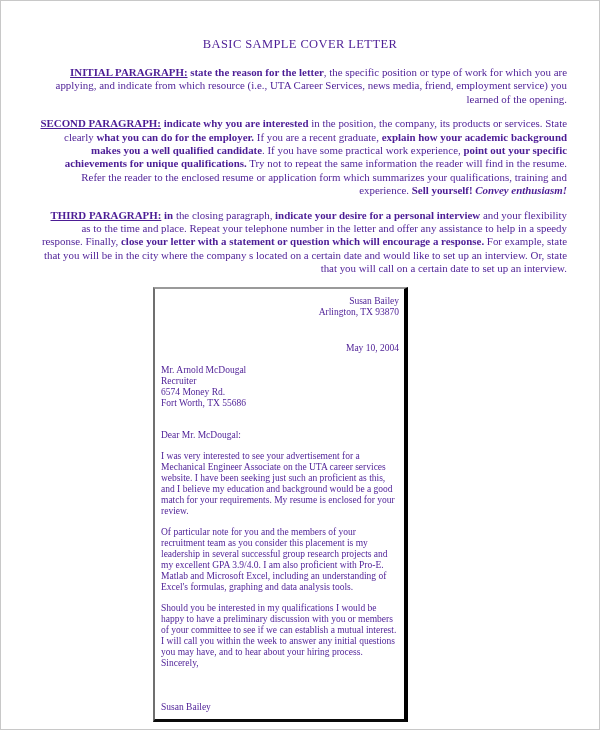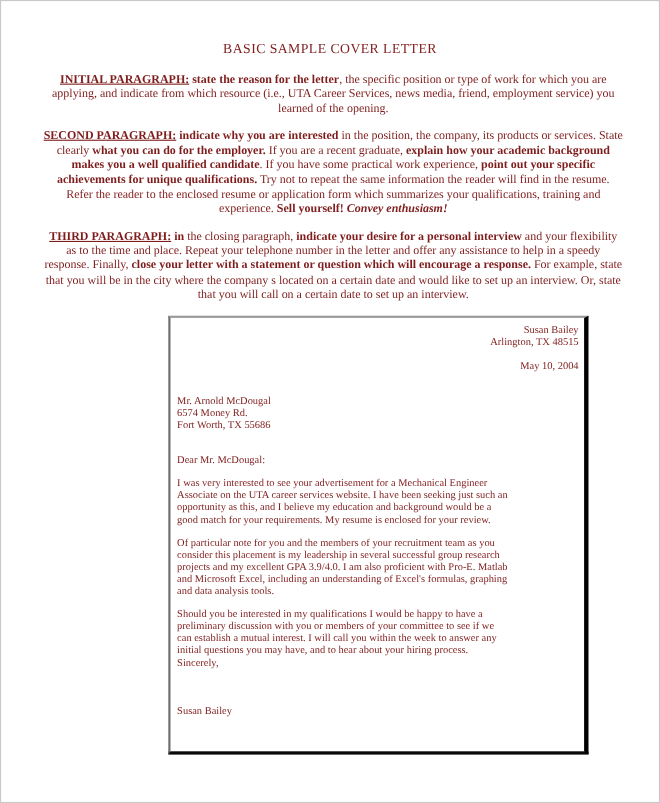--- a/index.html
+++ b/index.html
@@ -2,55 +2,55 @@
 <html><head>
 <meta charset="utf-8">
 <style>
   * { margin: 0; padding: 0; box-sizing: border-box; }
   html, body { background: #ffffff; }
   .page {
     width: 600px;
     height: 730px;
     background: #ffffff;
     border: 1px solid #c8c8c8;
-    color: #7f1d1d;
+    color: #4c1d95;
     font-family: "Liberation Serif", "DejaVu Serif", serif;
     overflow: hidden;
     position: relative;
   }
   .title {
     margin-top: 36px;
     text-align: center;
     font-size: 12.5px;
     letter-spacing: 0.4px;
     line-height: 15px;
   }
   .instructions {
     margin: 14px 32px 0 38px;
     font-size: 10.9px;
     line-height: 13.4px;
-    text-align: center;
+    text-align: right;
   }
   .ipara { margin: 0 0 11px 0; }
   .letter-box {
     margin-left: 152px;
-    width: 382px;
+    width: 255px;
     min-height: 399px;
     border-top: 2px solid #9a9a9a;
     border-left: 2px solid #6f6f6f;
     border-right: 4px solid #000000;
     border-bottom: 3px solid #0a0a0a;
     padding: 7px 5px 6px 6px;
     font-size: 9.5px;
     line-height: 11px;
     background: #ffffff;
   }
   .sender, .date { text-align: right; }
-  .date { margin-top: 10px; }
-  .recipient { margin-top: 21px; }
+  .date { margin-top: 25px; }
+  .recipient { margin-top: 11px; }
   .salutation { margin-top: 21px; }
   .bpara { margin-top: 10px; max-width: 302px; }
   .closing { }
   .signature { margin-top: 33px; }
 </style>
 </head>
 <body>
 
 <div class="page">
 
@@ -59,34 +59,35 @@
   <div class="instructions">
     <p class="ipara"><span style="font-weight: bold; text-decoration: underline;">INITIAL PARAGRAPH:</span><span>  </span><span style="font-weight: bold;">state the reason for the letter</span><span>, the specific position or type of work for which you are applying, and indicate from which resource (i.e., UTA Career Services, news media, friend, employment service) you learned of the opening.</span></p>
     <p class="ipara"><span style="font-weight: bold; text-decoration: underline;">SECOND PARAGRAPH:</span><span>  </span><span style="font-weight: bold;">indicate why you are interested</span><span> in the position, the company, its products or services.  State clearly </span><span style="font-weight: bold;">what you can do for the employer.</span><span>  If you are a recent graduate, </span><span style="font-weight: bold;">explain how your academic background makes you a well qualified candidate</span><span>.  If you have some practical work experience, </span><span style="font-weight: bold;">point out your specific achievements for unique qualifications.</span><span>  Try not to repeat the same information the reader will find in the resume.  Refer the reader to the enclosed resume or application form which summarizes your qualifications, training and experience.  </span><span style="font-weight: bold;">Sell yourself!</span><span> </span><span style="font-weight: bold; font-style: italic;">Convey enthusiasm!</span></p>
     <p class="ipara"><span style="font-weight: bold; text-decoration: underline;">THIRD PARAGRAPH:</span><span>  </span><span style="font-weight: bold;">in</span><span> the closing paragraph, </span><span style="font-weight: bold;">indicate your desire for a personal interview</span><span> and your flexibility as to the time and place.  Repeat your telephone number in the letter and offer any assistance to help in a speedy response.  Finally, </span><span style="font-weight: bold;">close your letter with a statement or question which will encourage a response.</span><span>  For example, state that you will be in the city where the company s located on a certain date and would like to set up an interview.  Or, state that you will call on a certain date to set up an interview.</span></p>
   </div>
 
   <div class="letter-box">
 
     <div class="sender">
       <div>Susan Bailey</div>
-      <div>Arlington, TX 48515</div>
+      <div>Arlington, TX 93870</div>
     </div>
 
     <div class="date">May 10, 2004</div>
 
     <div class="recipient">
       <div>Mr. Arnold McDougal</div>
+      <div>Recruiter</div>
       <div>6574 Money Rd.</div>
       <div>Fort Worth, TX 55686</div>
     </div>
 
     <div class="salutation">Dear Mr. McDougal:</div>
 
-    <p class="bpara">I was very interested to see your advertisement for a Mechanical Engineer Associate on the UTA career services website.  I have been seeking just such an opportunity as this, and I believe my education and background would be a good match for your requirements.  My resume is enclosed for your review.</p>
+    <p class="bpara">I was very interested to see your advertisement for a Mechanical Engineer Associate on the UTA career services website.  I have been seeking just such an proficient as this, and I believe my education and background would be a good match for your requirements.  My resume is enclosed for your review.</p>
     <p class="bpara">Of particular note for you and the members of your recruitment team as you consider this placement is my leadership in several successful group research projects and my excellent GPA 3.9/4.0.  I am also proficient with Pro-E. Matlab and Microsoft Excel, including an understanding of Excel's formulas, graphing and data analysis tools.</p>
     <p class="bpara">Should you be interested in my qualifications I would be happy to have a preliminary discussion with you or members of your committee to see if we can establish a mutual interest.  I will call you within the week to answer any initial questions you may have, and to hear about your hiring process.</p>
 
     <div class="closing">Sincerely,</div>
     <div class="signature">Susan Bailey</div>
 
   </div>
 
 </div>
 

